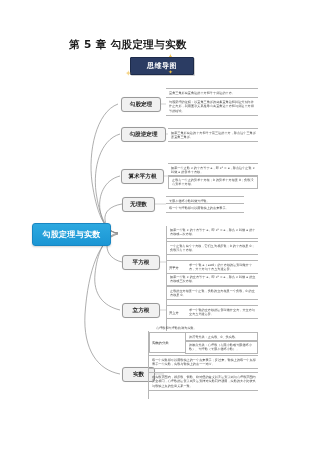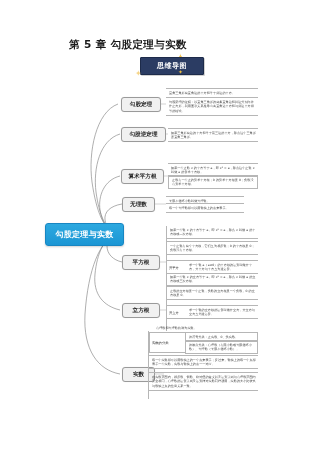--- a/index.html
+++ b/index.html
@@ -13,21 +13,21 @@
   #root-canvas{position:relative;width:320px;height:453px;}
 
   
   .page-title{
     position:absolute;left:0;top:38px;width:256px;
     text-align:center;
     font-size:10.5px;font-weight:bold;color:#1a1a1a;
     letter-spacing:.4px;
   }
   .banner-wrap{
-    position:absolute;left:140px;top:57px;width:40px;height:16px;
+    position:absolute;left:130px;top:57px;width:40px;height:16px;
   }
   .banner{
     position:absolute;left:0;top:0;width:62px;height:16px;
     background:#2b3c63;
     border:1px solid #1d2b4a;
     border-radius:1px;
     box-shadow:1px 1px 0 rgba(0,0,0,.18);
     display:flex;align-items:center;justify-content:center;
   }
   .banner-text{
@@ -36,21 +36,21 @@
   .star{position:absolute;color:#f2c14a;line-height:1;}
   .star.s1{right:-6px;top:-5px;font-size:13px;}
   .star.s2{left:-5px;bottom:-5px;font-size:8px;color:#f5d487;}
   .star.s3{right:-3px;bottom:-2px;font-size:6px;color:#f0bf3e;}
 
   
   #wires{position:absolute;left:0;top:0;width:320px;height:453px;}
 
   
   .root-node{
-    position:absolute;left:45px;top:223px;width:77px;height:21px;
+    position:absolute;left:32px;top:223px;width:77px;height:21px;
     background:linear-gradient(180deg,#2da9e0 0%,#1b96d4 100%);
     border:1px solid #1886c2;
     border-radius:3px;
     display:flex;align-items:center;justify-content:center;
     box-shadow:0 1px 2px rgba(0,0,0,.18);
   }
   .root-label{color:#fff;font-size:8px;font-weight:bold;letter-spacing:.3px;}
 
   
   .branch-node{

